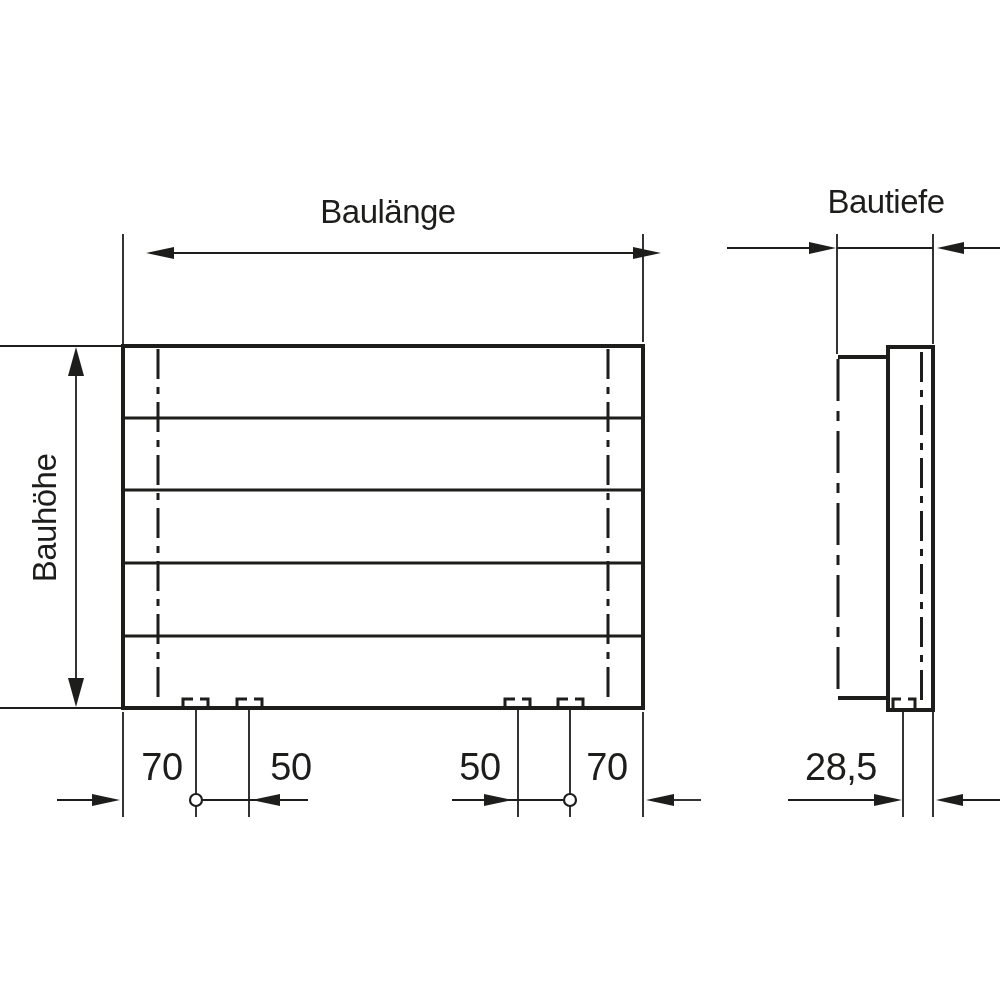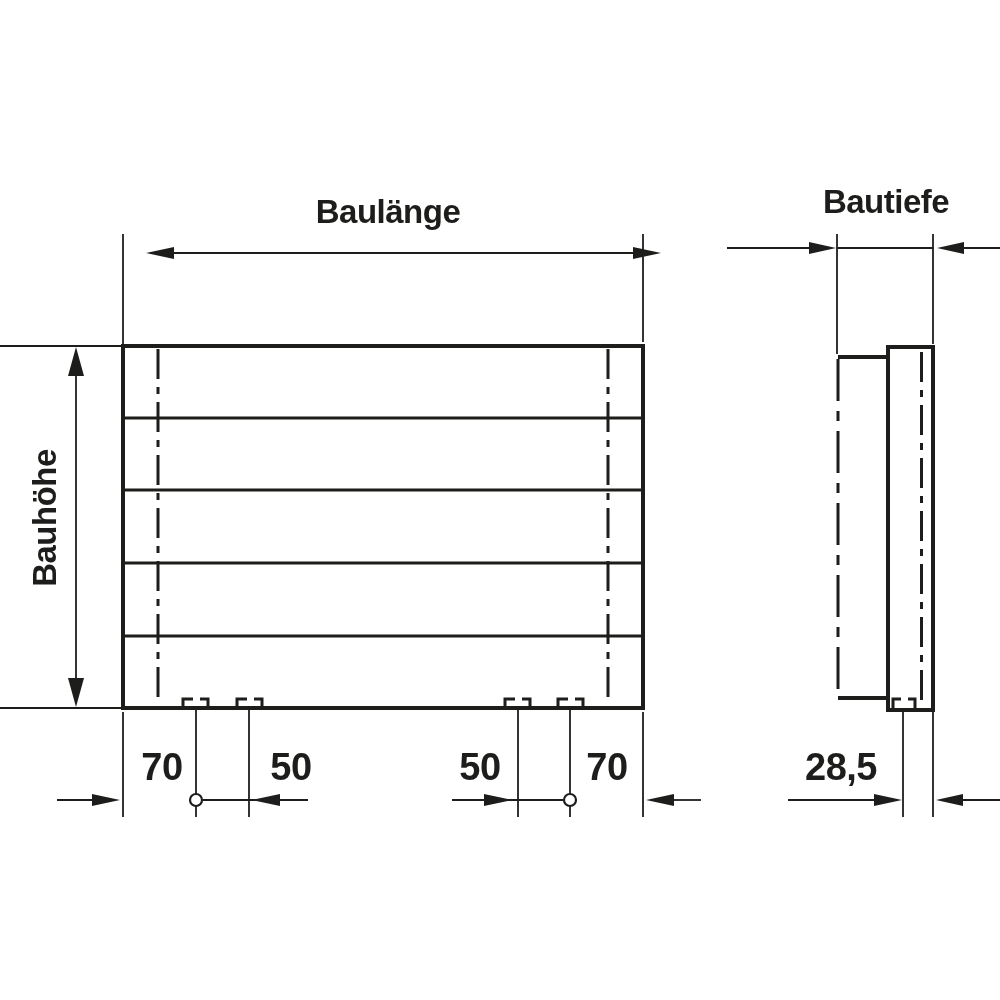--- a/index.html
+++ b/index.html
@@ -1,17 +1,17 @@
 <!DOCTYPE html>
 <html style="--line: #1d1d1b; --bg: #ffffff;"><head>
 <meta charset="utf-8">
 <style>
   :root { --line:#1d1d1b; --bg:#ffffff; }
   html,body { margin:0; padding:0; background:var(--bg); }
-  .stage { width:796px; height:1000px; position:relative; background:var(--bg);font-weight:bold; }
+  .stage { width:796px; height:1000px; position:relative; background:var(--bg); }
   svg { display:block; }
   .thick  { stroke:var(--line); stroke-width:4;   fill:none; }
   .mid    { stroke:var(--line); stroke-width:3.2; fill:none; }
   .tab    { stroke:var(--line); stroke-width:3;   fill:none; }
   .axis   { stroke:var(--line); stroke-width:3;   fill:none; stroke-dasharray:30 8 7 8; }
   .hidden-edge { stroke:var(--line); stroke-width:3; fill:none; stroke-dasharray:42 10 10 10; }
   .thin   { stroke:var(--line); stroke-width:1.8; fill:none; }
   .ah     { fill:var(--line); stroke:none; }
   .marker { fill:var(--bg); stroke:var(--line); stroke-width:2.2; }
   .lbl    { font-family:"Liberation Sans", sans-serif; font-size:33px; fill:var(--line);

